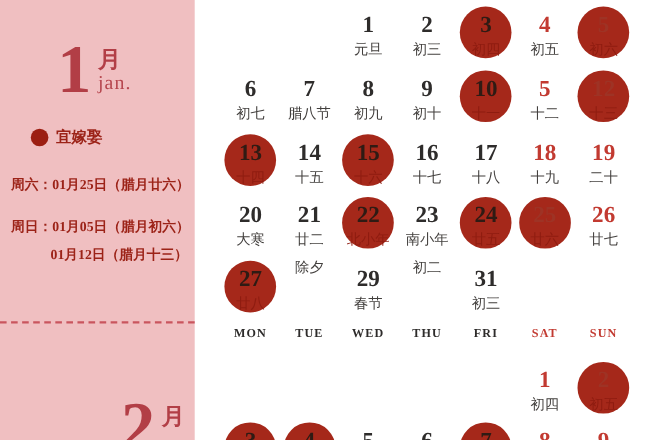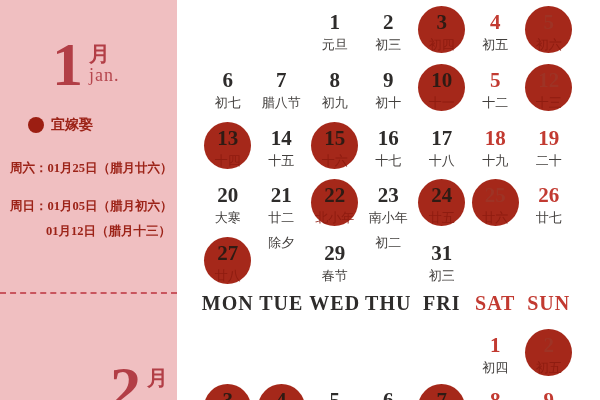--- a/index.html
+++ b/index.html
@@ -62,21 +62,21 @@
   }
   .cell.weekend .num{color:#c23a31;}
   .circle{
     position:absolute;left:3px;top:4px;width:47px;height:47px;
     border-radius:50%;background:#a5281a;
   }
   .cell.circled .num{color:#2f1b14;}
   .cell.circled.weekend .num{color:#9e3325;}
   .cell.circled .lab{color:#8e1c10;}
   .wd{
-    text-align:center;font-size:20px;font-weight:bold;color:#2e2c2b;
+    text-align:center;font-size:11px;font-weight:bold;color:#2e2c2b;
     letter-spacing:1px;line-height:18px;
   }
   .wd.weekend{color:#c23a31;}
 </style>
 </head>
 <body>
 
 <div class="sidebar">
   <div class="month-block jan">
     <span class="month-num">1</span>

